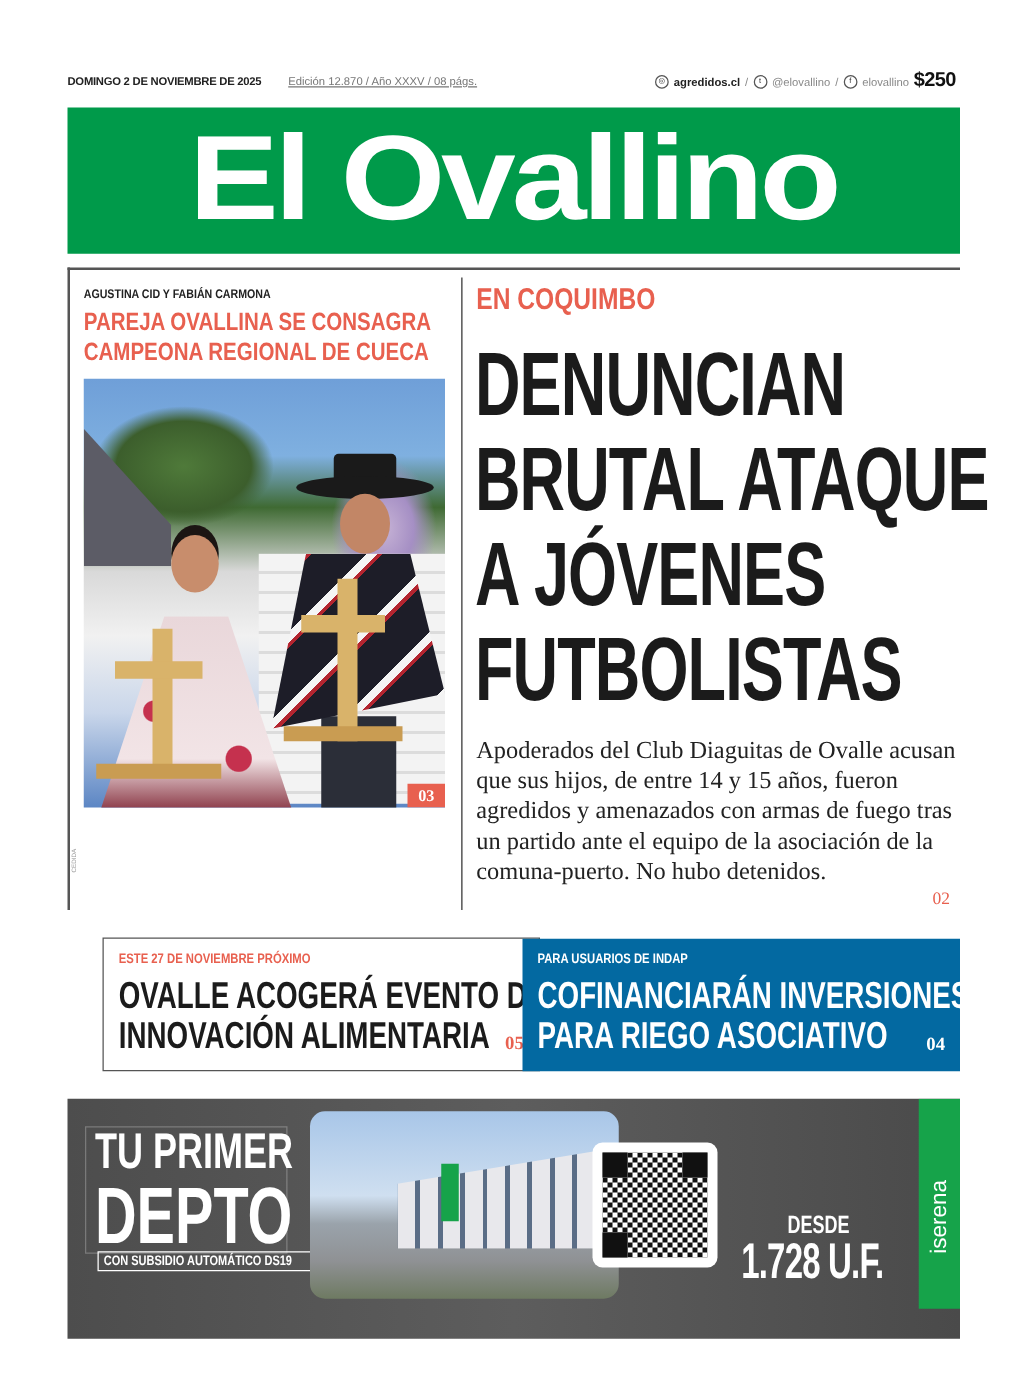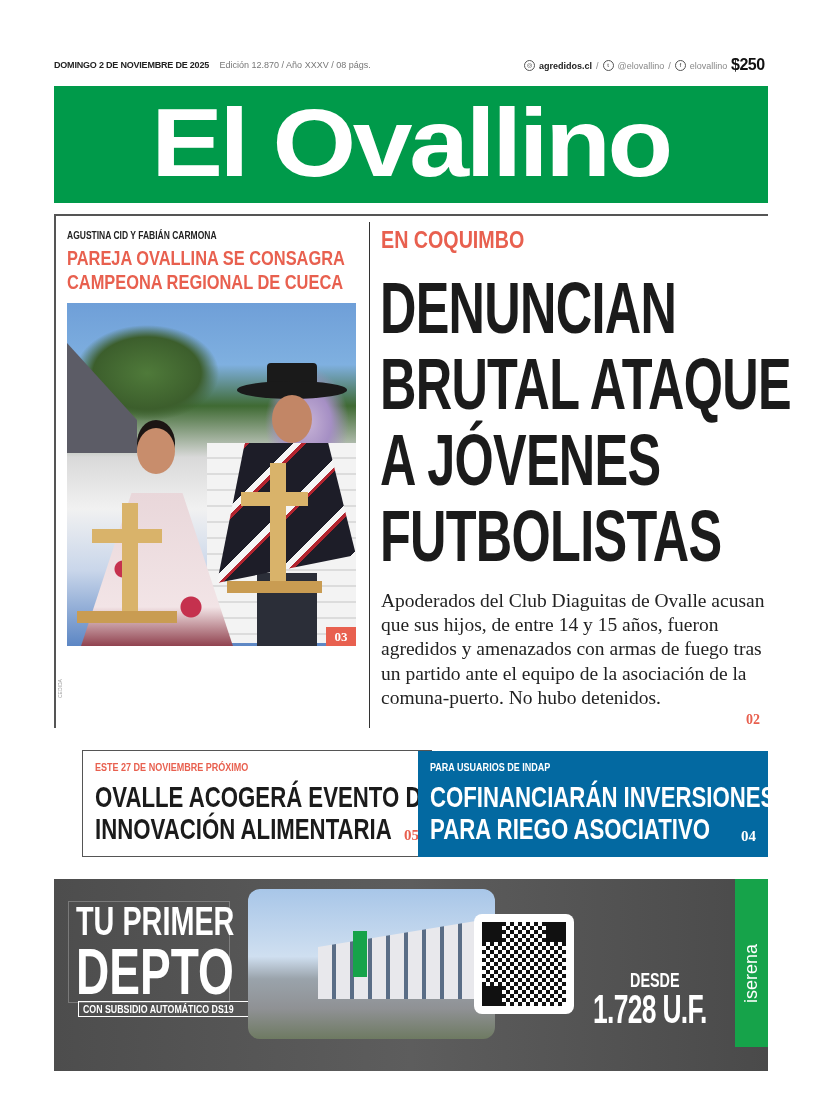--- a/index.html
+++ b/index.html
@@ -1,20 +1,20 @@
 <!DOCTYPE html>
 <html><head>
 <meta charset="utf-8">
 <style>
   html, body { margin: 0; padding: 0; }
   body { width: 822px; height: 1105px; background: #ffffff; position: relative; overflow: hidden; font-family: "Liberation Sans", sans-serif; color: #1a1a1a; }
   
   .meta { position: absolute; top: 60px; left: 54px; font-size: 9px; color: #222; }
   .meta b { font-weight: 700; letter-spacing: -0.2px; }
-  .meta .ed { color: #777; margin-left: 8px; }
+  .meta .ed { color: #777; margin-left: 19px; text-decoration: underline; }
   .social { position: absolute; top: 60px; left: 524px; font-size: 9px; color: #888; display: flex; align-items: center; gap: 4px; }
   .social .site { color: #222; font-weight: 700; }
   .social .ico { display: inline-block; width: 9px; height: 9px; border: 1px solid #555; border-radius: 50%; font-size: 6px; line-height: 9px; text-align: center; color: #333; }
   .price { position: absolute; top: 56px; left: 731px; font-size: 16px; font-weight: 700; color: #111; letter-spacing: -0.5px; }
   
   .masthead { position: absolute; top: 86px; left: 54px; width: 714px; height: 117px; background: #009a4a; display: flex; align-items: center; justify-content: center; }
   .masthead .logo { color: #fff; font-size: 96px; font-weight: 700; letter-spacing: -3px; transform: scaleX(1.12); margin-top: -4px; }
   
   .frame-top { position: absolute; top: 214px; left: 54px; width: 714px; height: 2px; background: #555; }
   .frame-left { position: absolute; top: 214px; left: 54px; width: 2px; height: 514px; background: #555; }
@@ -40,21 +40,21 @@
   .trophy-v { position: absolute; left: 45%; top: 0; width: 16px; height: 100%; background: #d9b36a; }
   .trophy-h { position: absolute; left: 15%; top: 22%; width: 70%; height: 14px; background: #d9b36a; }
   .trophy-b { position: absolute; left: 0; bottom: 0; width: 100%; height: 12px; background: #c99c52; }
   .pg-badge { position: absolute; right: 0; bottom: 0; width: 30px; height: 19px; background: #e8604f; color: #fff; font-family: "Liberation Serif", serif; font-size: 13px; font-weight: 700; text-align: center; line-height: 19px; }
   .credit { position: absolute; left: 57px; top: 698px; font-size: 5px; color: #999; transform: rotate(-90deg); transform-origin: left top; }
   
   .main-kicker { position: absolute; top: 226px; left: 381px; font-size: 24px; font-weight: 700; color: #e8604f; transform: scaleX(0.82); transform-origin: left top; white-space: nowrap; }
   .main-head { position: absolute; top: 270px; left: 380px; width: 400px; }
   .main-head .ln { display: block; font-size: 72px; line-height: 76px; font-weight: 700; color: #1b1b1b; transform: scaleX(0.7); transform-origin: left top; white-space: nowrap; letter-spacing: -1px; }
   .main-body { position: absolute; top: 589px; left: 381px; width: 390px; font-family: "Liberation Serif", serif; font-size: 19.5px; line-height: 24.2px; color: #222; }
-  .main-pg { position: absolute; top: 712px; left: 746px; font-family: "Liberation Serif", serif; font-size: 14px; font-weight: 700; color: #e8604f; }
+  .main-pg { position: absolute; top: 712px; left: 746px; font-family: "Liberation Serif", serif; font-size: 14px; font-weight: 400; color: #e8604f; }
   
   .box-left { position: absolute; top: 750px; left: 54px; width: 350px; height: 107px; border: 1.5px solid #555; box-sizing: border-box; margin-left: 28px; }
   .box-right { position: absolute; top: 751px; left: 418px; width: 350px; height: 106px; background: #0369a1; }
   .box-kicker { position: absolute; top: 10px; left: 12px; font-size: 11px; font-weight: 700; transform: scaleX(0.82); transform-origin: left top; white-space: nowrap; }
   .box-head { position: absolute; top: 30px; left: 12px; font-size: 30px; line-height: 32px; font-weight: 700; transform: scaleX(0.74); transform-origin: left top; white-space: nowrap; }
   .box-pg { position: absolute; bottom: 12px; right: 12px; font-family: "Liberation Serif", serif; font-size: 15px; font-weight: 700; }
   
   .ad { position: absolute; top: 879px; left: 54px; width: 714px; height: 192px; background: linear-gradient(90deg, #4d4d4d, #5d5d5d 50%, #4a4a4a); overflow: hidden; }
   .ad .frame-line { position: absolute; border: 1px solid rgba(255,255,255,0.25); }
   .ad .ad-title { position: absolute; top: 22px; left: 22px; color: #fff; font-weight: 700; transform: scaleX(0.72); transform-origin: left top; white-space: nowrap; }

